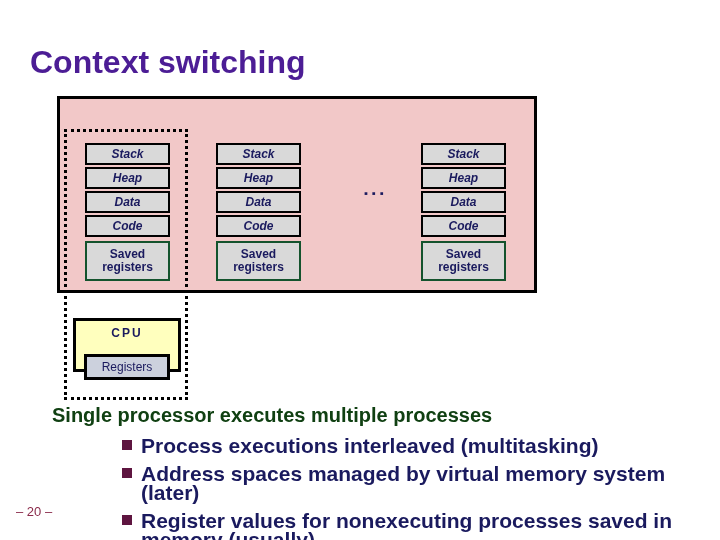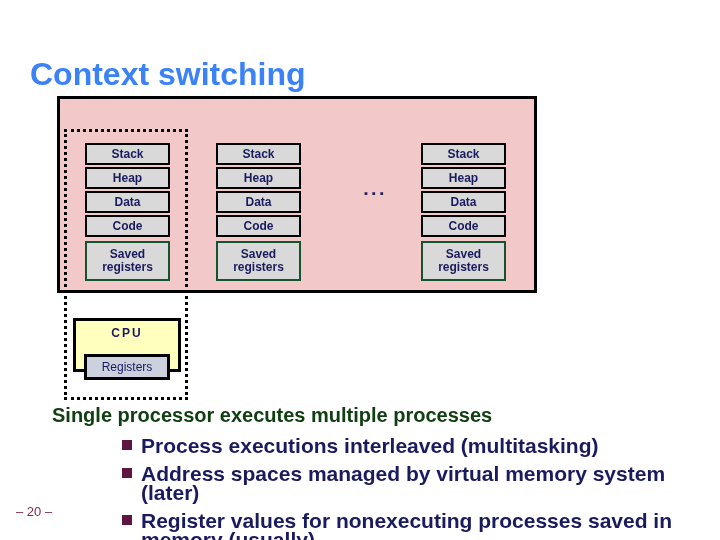--- a/index.html
+++ b/index.html
@@ -6,22 +6,22 @@
   html,body { width:720px; height:540px; }
   body {
     position:relative;
     background:#ffffff;
     font-family:"Liberation Sans","DejaVu Sans",sans-serif;
     overflow:hidden;
   }
 
   .slide-title {
     position:absolute; left:30px; top:44px;
-    font-size:32px; font-weight:bold; color:#3b82f6;
-    letter-spacing:0px; white-space:nowrap;margin-top:12px;
+    font-size:32px; font-weight:bold; color:#4c1d95;
+    letter-spacing:0px; white-space:nowrap;
   }
 
   .memory-box {
     position:absolute; left:57px; top:96px;
     width:480px; height:197px;
     background:#f2c8c8; border:3px solid #000;
   }
   .memory-label {
     text-align:center; margin-top:3px;
     font-size:12px; font-weight:bold; color:#1a1a5e;
@@ -29,21 +29,21 @@
 
   .proc-col { position:absolute; top:44px; width:85px; }
   .col-1 { left:25px; }
   .col-2 { left:156px; }
   .col-3 { left:361px; }
 
   .seg-box {
     width:85px; height:22px; margin-bottom:2px;
     background:#d9d9d9; border:2px solid #000;
     display:flex; align-items:center; justify-content:center;
-    font-size:12px; font-weight:bold; color:#1a1a5e;
+    font-size:12px; font-weight:bold; color:#1a1a5e;font-style:italic;
   }
   .saved-box {
     width:85px; height:40px; margin-top:4px;
     background:#d9d9d9; border:2px solid #14532d;
     display:flex; align-items:center; justify-content:center;
     text-align:center;
     font-size:12px; font-weight:bold; color:#1a1a5e;
     line-height:13px;
   }
 

